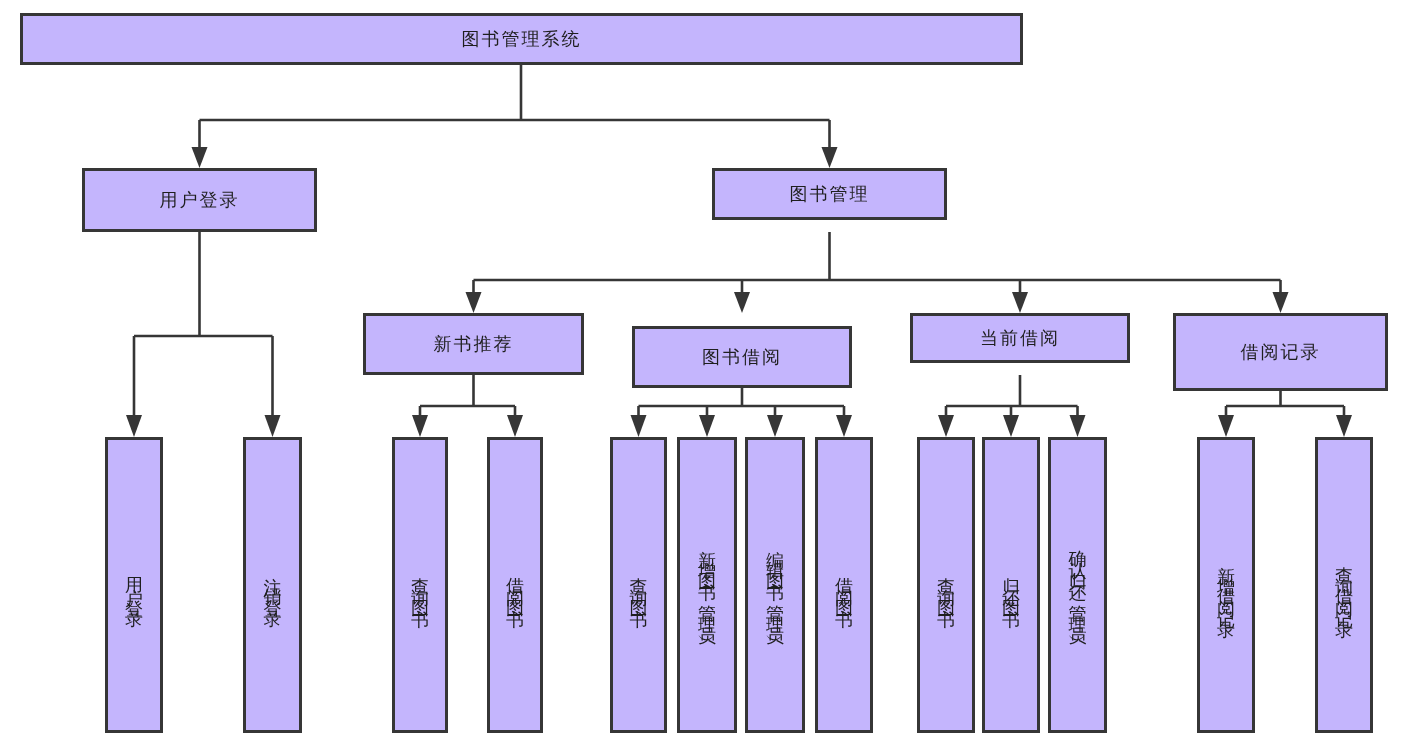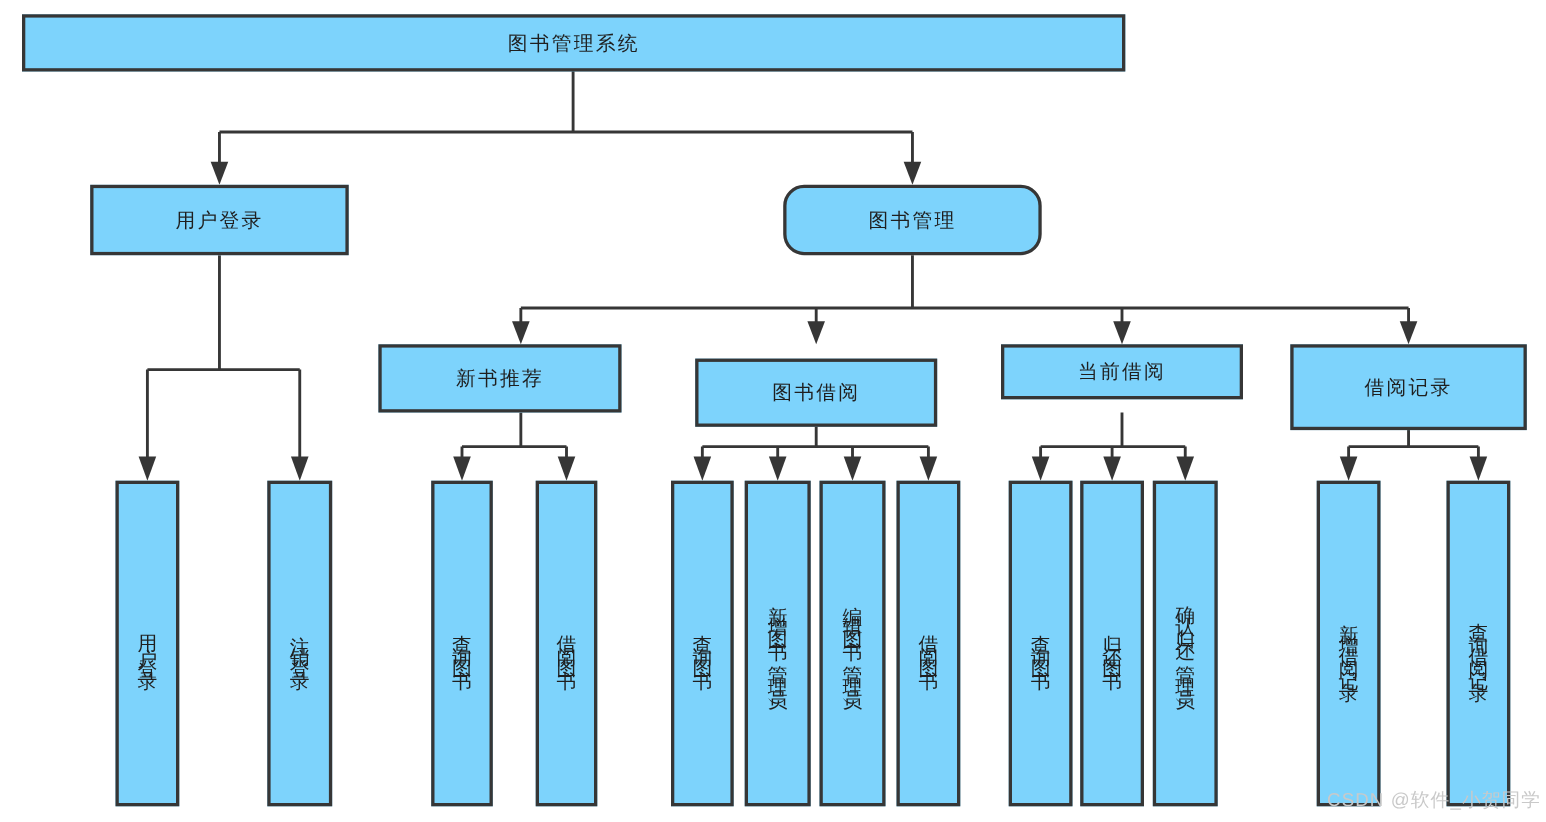--- a/index.html
+++ b/index.html
@@ -19,21 +19,21 @@
     color:var(--text);
     overflow:hidden;
   }
   svg.connectors{position:absolute;left:0;top:0;width:1405px;height:747px;}
   .connector{stroke:var(--line);stroke-width:2.6;fill:none;}
   .arrowhead{fill:var(--line);stroke:none;}
   .node{
     position:absolute;
     box-sizing:border-box;
     border:3px solid var(--border);
-    background:#7dd3fc;
+    background:#c4b5fd;
     display:flex;
     align-items:center;
     justify-content:center;
     text-align:center;
   }
   .h-node{font-size:18px;letter-spacing:2px;white-space:nowrap;}
   .v-node{
     writing-mode:vertical-rl;
     text-orientation:mixed;
     font-size:18px;
@@ -102,23 +102,23 @@
     <g>
       <path class="connector" d="M1280.5,375 L1280.5,406 M1226,406 L1344,406 M1226,406 L1226,416 M1344,406 L1344,416"></path>
       <polygon class="arrowhead" points="1218,415 1234,415 1226,437"></polygon>
       <polygon class="arrowhead" points="1336,415 1352,415 1344,437"></polygon>
     </g>
   </svg>
 
   <div class="node h-node" style="left:20px;top:13px;width:1003px;height:52px;">图书管理系统</div>
 
   <div class="node h-node" style="left:82px;top:168px;width:235px;height:64px;">用户登录</div>
-  <div class="node h-node" style="left:712px;top:168px;width:235px;height:64px;border-radius:19px;">图书管理</div>
+  <div class="node h-node" style="left:712px;top:168px;width:235px;height:52px;">图书管理</div>
 
-  <div class="node h-node" style="left:344px;top:313px;width:221px;height:62px;">新书推荐</div>
+  <div class="node h-node" style="left:363px;top:313px;width:221px;height:62px;">新书推荐</div>
   <div class="node h-node" style="left:632px;top:313px;width:220px;height:62px;margin-top:13px;">图书借阅</div>
   <div class="node h-node" style="left:910px;top:313px;width:220px;height:50px;">当前借阅</div>
   <div class="node h-node" style="left:1173px;top:313px;width:215px;height:78px;">借阅记录</div>
 
   <div class="node v-node" style="left:105px;top:437px;width:58px;height:296px;">用户登录</div>
   <div class="node v-node" style="left:243px;top:437px;width:59px;height:296px;">注销登录</div>
 
   <div class="node v-node" style="left:392px;top:437px;width:56px;height:296px;">查询图书</div>
   <div class="node v-node" style="left:487px;top:437px;width:56px;height:296px;">借阅图书</div>
 
@@ -127,15 +127,14 @@
   <div class="node v-node" style="left:745px;top:437px;width:60px;height:296px;">编辑图书（管理员）</div>
   <div class="node v-node" style="left:815px;top:437px;width:58px;height:296px;">借阅图书</div>
 
   <div class="node v-node" style="left:917px;top:437px;width:58px;height:296px;">查询图书</div>
   <div class="node v-node" style="left:982px;top:437px;width:58px;height:296px;">归还图书</div>
   <div class="node v-node" style="left:1048px;top:437px;width:59px;height:296px;">确认归还（管理员）</div>
 
   <div class="node v-node" style="left:1197px;top:437px;width:58px;height:296px;">新增借阅记录</div>
   <div class="node v-node" style="left:1315px;top:437px;width:58px;height:296px;">查询借阅记录</div>
 
-  <div class="watermark">CSDN @软件_小贺同学</div>
 
 </div>
 
 </body></html>

